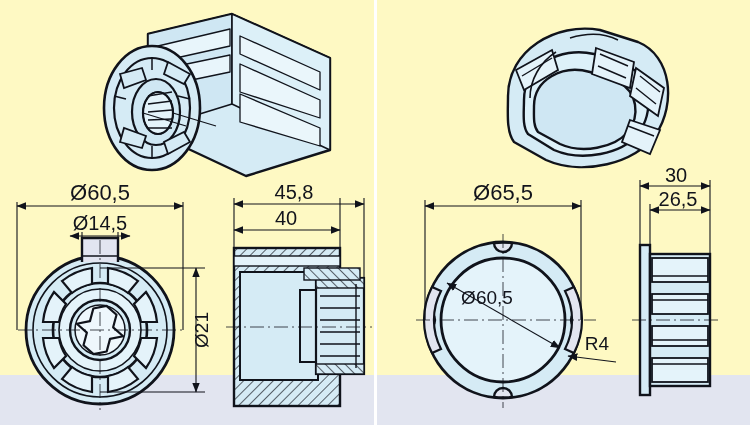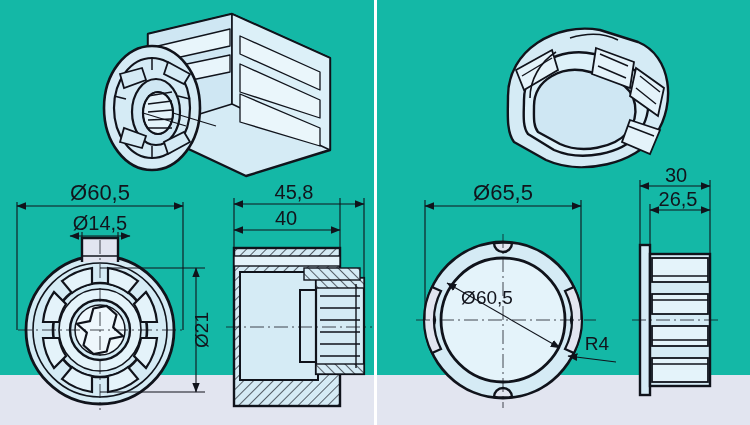--- a/index.html
+++ b/index.html
@@ -2,21 +2,21 @@
 <html><head>
 <meta charset="utf-8">
 <style>
   html,body{margin:0;padding:0;}
   body{
     width:750px;height:425px;
     background:#e2e5f0;
     font-family:"Liberation Sans", sans-serif;
     overflow:hidden;
   }
-  #sheet{position:relative;width:750px;height:375px;background:#14b8a6;}
+  #sheet{position:relative;width:750px;height:375px;background:#fef9c3;}
   #sheet svg{position:absolute;left:0;top:0;}
   .divider{position:absolute;top:0;left:374px;width:3px;height:425px;background:#ffffff;}
   text{font-family:"Liberation Sans", sans-serif;fill:#12141c;}
 </style>
 </head>
 <body>
 
 <div id="sheet">
 
   <div class="divider"></div>

